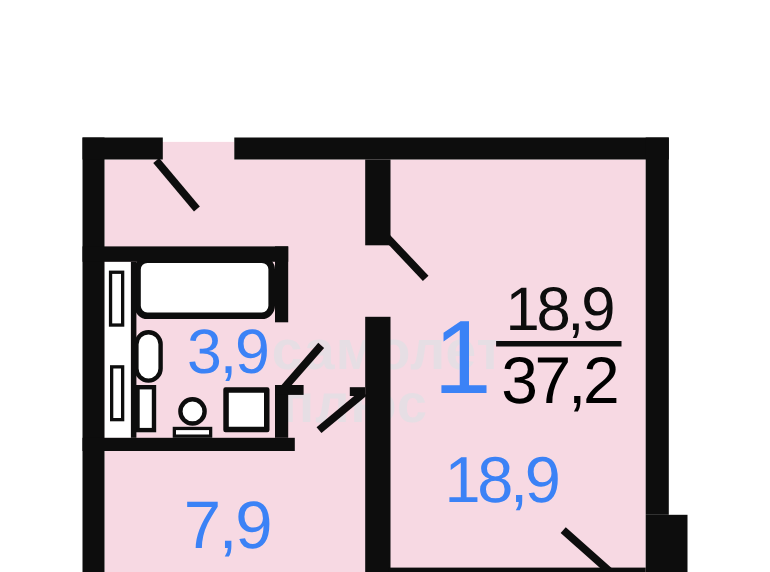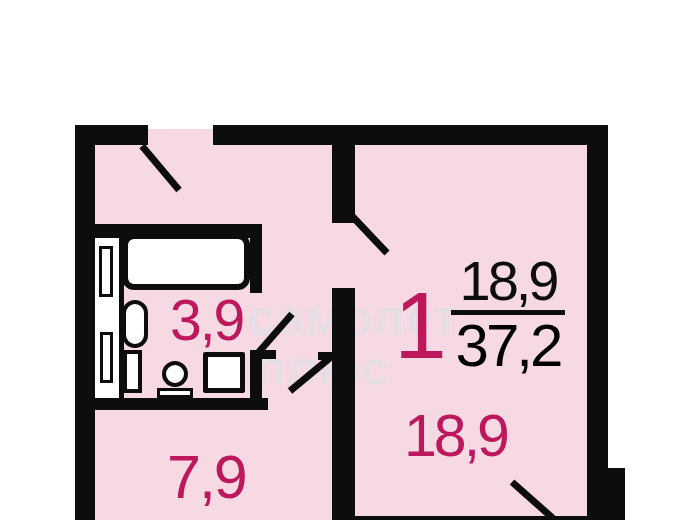--- a/index.html
+++ b/index.html
@@ -5,21 +5,21 @@
   html,body{margin:0;padding:0;background:#ffffff;}
   #stage{
     position:relative;width:700px;height:520px;background:#ffffff;
     overflow:hidden;font-family:"Liberation Sans", sans-serif;
   }
   .abs{position:absolute;}
   .pink{background:#f7d9e3;}
   .wall{position:absolute;background:#0d0d0d;}
   .fix{position:absolute;background:#ffffff;border:4px solid #0d0d0d;box-sizing:border-box;}
   .label{
-    position:absolute;color:#be185d;line-height:1;white-space:nowrap;
+    position:absolute;color:#3b82f6;line-height:1;white-space:nowrap;
     font-family:"Liberation Sans", sans-serif;
   }
   .wm{
     position:absolute;color:#e6dee4;font-weight:bold;line-height:1;
     white-space:nowrap;letter-spacing:1px;
   }
   #fraction{position:absolute;left:447px;top:255px;width:122px;text-align:center;}
   #fraction .num{font-size:56px;line-height:0.93;letter-spacing:-3px;color:#0d0d0d;}
   #fraction .bar{height:5px;background:#0d0d0d;width:114px;margin:3px auto 4px auto;}
   #fraction .den{font-size:60px;line-height:0.9;letter-spacing:-3px;color:#000000;}

